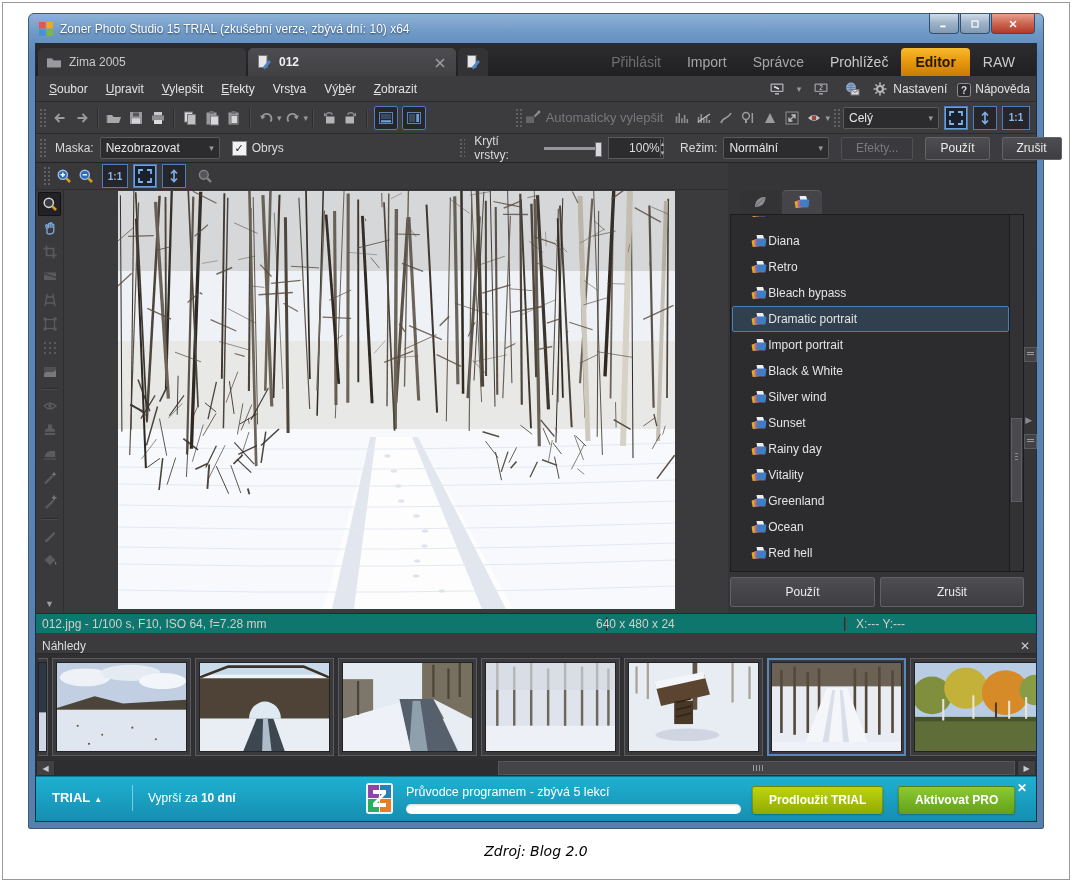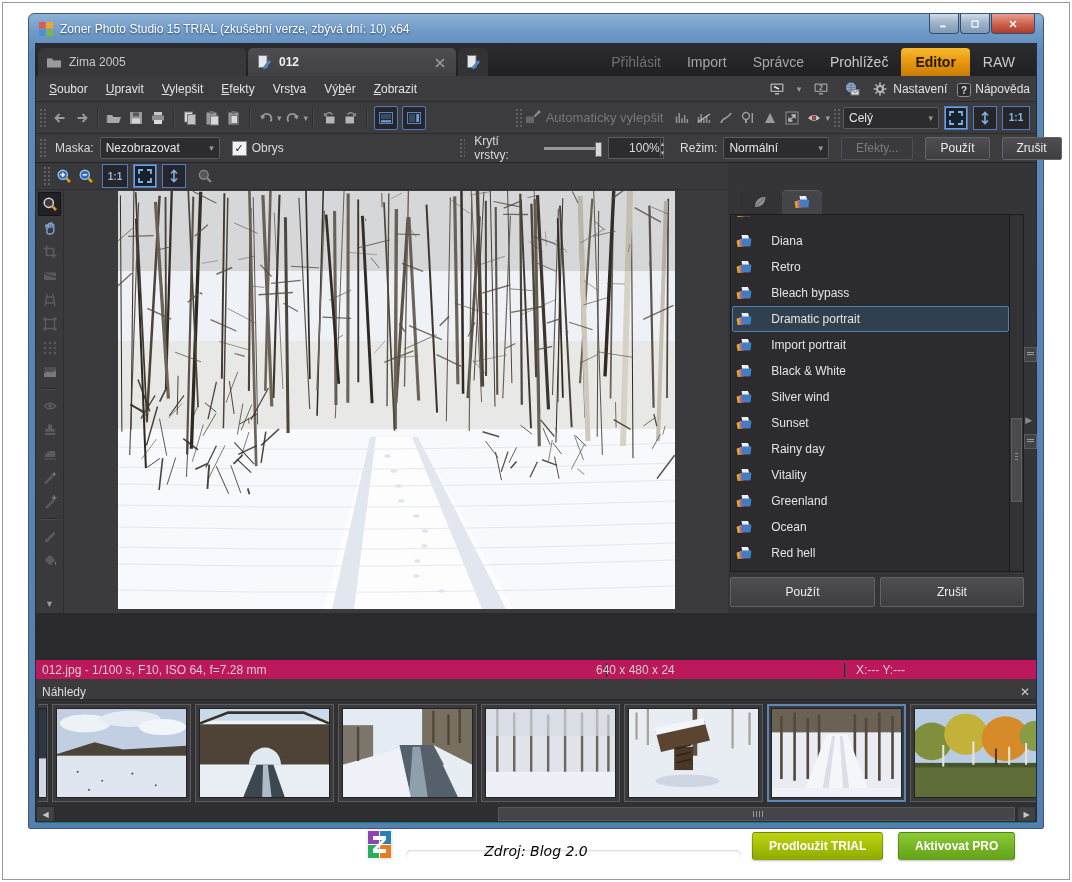--- a/index.html
+++ b/index.html
@@ -84,56 +84,56 @@
   .tool-more{margin-top:auto;color:#9a9a9e;font-size:9px;padding-bottom:4px;cursor:pointer;}
   .canvas{flex:1;background:#3b3b3e;position:relative;overflow:hidden;}
   .photo{position:absolute;left:54px;top:1px;width:557px;height:418px;}
   
   .rightpanel{width:298px;margin:24px 0 6px 2px;display:flex;flex-direction:column;}
   .ptabs{height:27px;display:flex;align-items:flex-end;padding-left:10px;}
   .ptab{width:40px;height:24px;border-radius:5px 5px 0 0;background:#333336;display:flex;align-items:center;justify-content:center;margin-right:2px;cursor:pointer;}
   .ptab.active{background:#454549;box-shadow:inset 0 1px 0 #5c5c60;}
   .plist{flex:1;border:1px solid #1c1c1f;background:#2c2c2f;position:relative;overflow:hidden;}
   .fxitems{position:absolute;left:1px;right:14px;top:0;}
-  .fxitem{height:24px;display:flex;align-items:center;gap:19px;padding-left:3px;color:#e4e4e4;cursor:pointer;border:1px solid transparent;}
+  .fxitem{height:24px;display:flex;align-items:center;gap:1px;padding-left:18px;color:#e4e4e4;cursor:pointer;border:1px solid transparent;}
   .fxitem.selected{background:#31404f;border:1px solid #4c7fb5;border-radius:2px;}
   .fxitem.clipped{height:11px;overflow:hidden;}
   .fxitem.clipped .clipwrap{transform:translateY(-11px);display:flex;align-items:center;gap:8px;}
   .vscroll{position:absolute;right:0;top:0;bottom:0;width:13px;background:#323235;border-left:1px solid #1c1c1f;}
   .vthumb{position:absolute;left:1px;right:1px;top:57%;height:23%;background:#4a4a4e;border:1px solid #5f5f63;}
   .vthumb:before{content:"";position:absolute;left:3px;right:3px;top:45%;height:1px;background:#8a8a8e;box-shadow:0 3px 0 #8a8a8e,0 -3px 0 #8a8a8e;}
   .pbtns{height:30px;display:flex;gap:5px;padding-top:5px;}
   .pbtn{flex:1;background:linear-gradient(#4e4e52,#3e3e42);border:1px solid #626266;border-radius:2px;
         color:#ececec;display:flex;align-items:center;justify-content:center;cursor:pointer;}
   .outerstrip{width:12px;margin-top:24px;position:relative;}
   .mini-sq{position:absolute;left:0;width:11px;height:13px;background:#434347;border:1px solid #5a5a5e;cursor:pointer;}
   .mini-sq:before{content:"";position:absolute;left:2px;right:2px;top:4px;height:1px;background:#9a9a9e;box-shadow:0 2px 0 #9a9a9e;}
   .collapse-arrow{position:absolute;left:1px;top:228px;color:#8a8a8e;font-size:9px;cursor:pointer;}
   
-  .statusbar{height:19px;background:#be185d;border-top:1px solid #29292c;color:#cfcfcf;font-size:12px;margin-top:46px;}
+  .statusbar{height:19px;background:#0f766e;border-top:1px solid #29292c;color:#cfcfcf;font-size:12px;}
   .statusbar span{position:absolute;top:3px;}
   .st-file{left:6px;} .st-dim{left:560px;} .st-xy{left:820px;}
   .st-sep{position:absolute;top:2px;width:1px;height:14px;background:#2c2c2f;border-right:1px solid #4a4a4e;}
   
   .nh-head{height:20px;background:#3b3b3e;border-bottom:1px solid #2a2a2d;display:flex;align-items:flex-end;padding:0 6px;}
   .nh-head .grow{flex:1;}
   .nh-x{color:#cfcfcf;cursor:pointer;font-size:12px;}
   .nh-strip{height:106px;background:#303033;display:flex;align-items:center;gap:4px;padding-left:2px;overflow:hidden;}
   .thumb{width:131px;height:90px;padding:3px;background:#3a3a3d;border:1px solid #5c5c60;flex:0 0 auto;cursor:pointer;}
   .thumb svg{width:100%;height:100%;display:block;border:1px solid #232326;box-sizing:border-box;}
   .thumb.sel{border:2px solid #5b87b8;padding:2px;}
   .thumb.sliver{width:9px;padding:3px 0;border-left:none;}
   .hscroll{height:16px;background:#39393c;display:flex;align-items:stretch;}
   .hs-btn{width:17px;display:flex;align-items:center;justify-content:center;color:#c8c8cc;font-size:8px;background:#414144;border:1px solid #2c2c2f;cursor:pointer;}
   .hs-track{flex:1;background:#2e2e31;position:relative;}
   .hs-thumb{position:absolute;left:46%;right:2px;top:1px;bottom:1px;background:#454549;border:1px solid #57575b;}
   .hs-thumb:before{content:"";position:absolute;left:50%;top:3px;bottom:3px;width:1px;background:#9a9a9e;box-shadow:3px 0 0 #9a9a9e,-3px 0 0 #9a9a9e,6px 0 0 #9a9a9e;}
   
   .trialbar{flex:1;background:linear-gradient(#1fb0d2,#158fb0);position:relative;color:#fff;border-top:1px solid #0d7априо;border-top:1px solid #0d7austin;border-top:1px solid #0d788f;}
-  .t-trial{position:absolute;left:16px;top:13px;font-weight:bold;font-size:13px;cursor:pointer;font-family:Liberation Mono, monospace;}
+  .t-trial{position:absolute;left:16px;top:13px;font-weight:bold;font-size:13px;cursor:pointer;}
   .t-trial .ddup{font-size:8px;margin-left:4px;}
   .t-div{position:absolute;left:96px;top:8px;width:1px;height:26px;background:rgba(255,255,255,.45);}
   .t-exp{position:absolute;left:112px;top:14px;font-size:12px;}
   .t-logo{position:absolute;left:330px;top:6px;width:27px;height:31px;}
   .t-guide{position:absolute;left:370px;top:8px;font-size:12.5px;}
   .t-prog{position:absolute;left:370px;top:27px;width:335px;height:10px;background:#fff;border-radius:5px;box-shadow:inset 0 1px 2px rgba(0,0,0,.18);}
   .t-btn{position:absolute;top:9px;height:26px;border-radius:3px;color:#fff;font-weight:bold;font-size:12px;
          display:flex;align-items:center;justify-content:center;padding:0 16px;cursor:pointer;
          border:1px solid rgba(0,0,0,.22);box-shadow:0 1px 2px rgba(0,0,0,.25);}
   .t-extend{left:716px;background:linear-gradient(#bcd511,#93ab00);}

